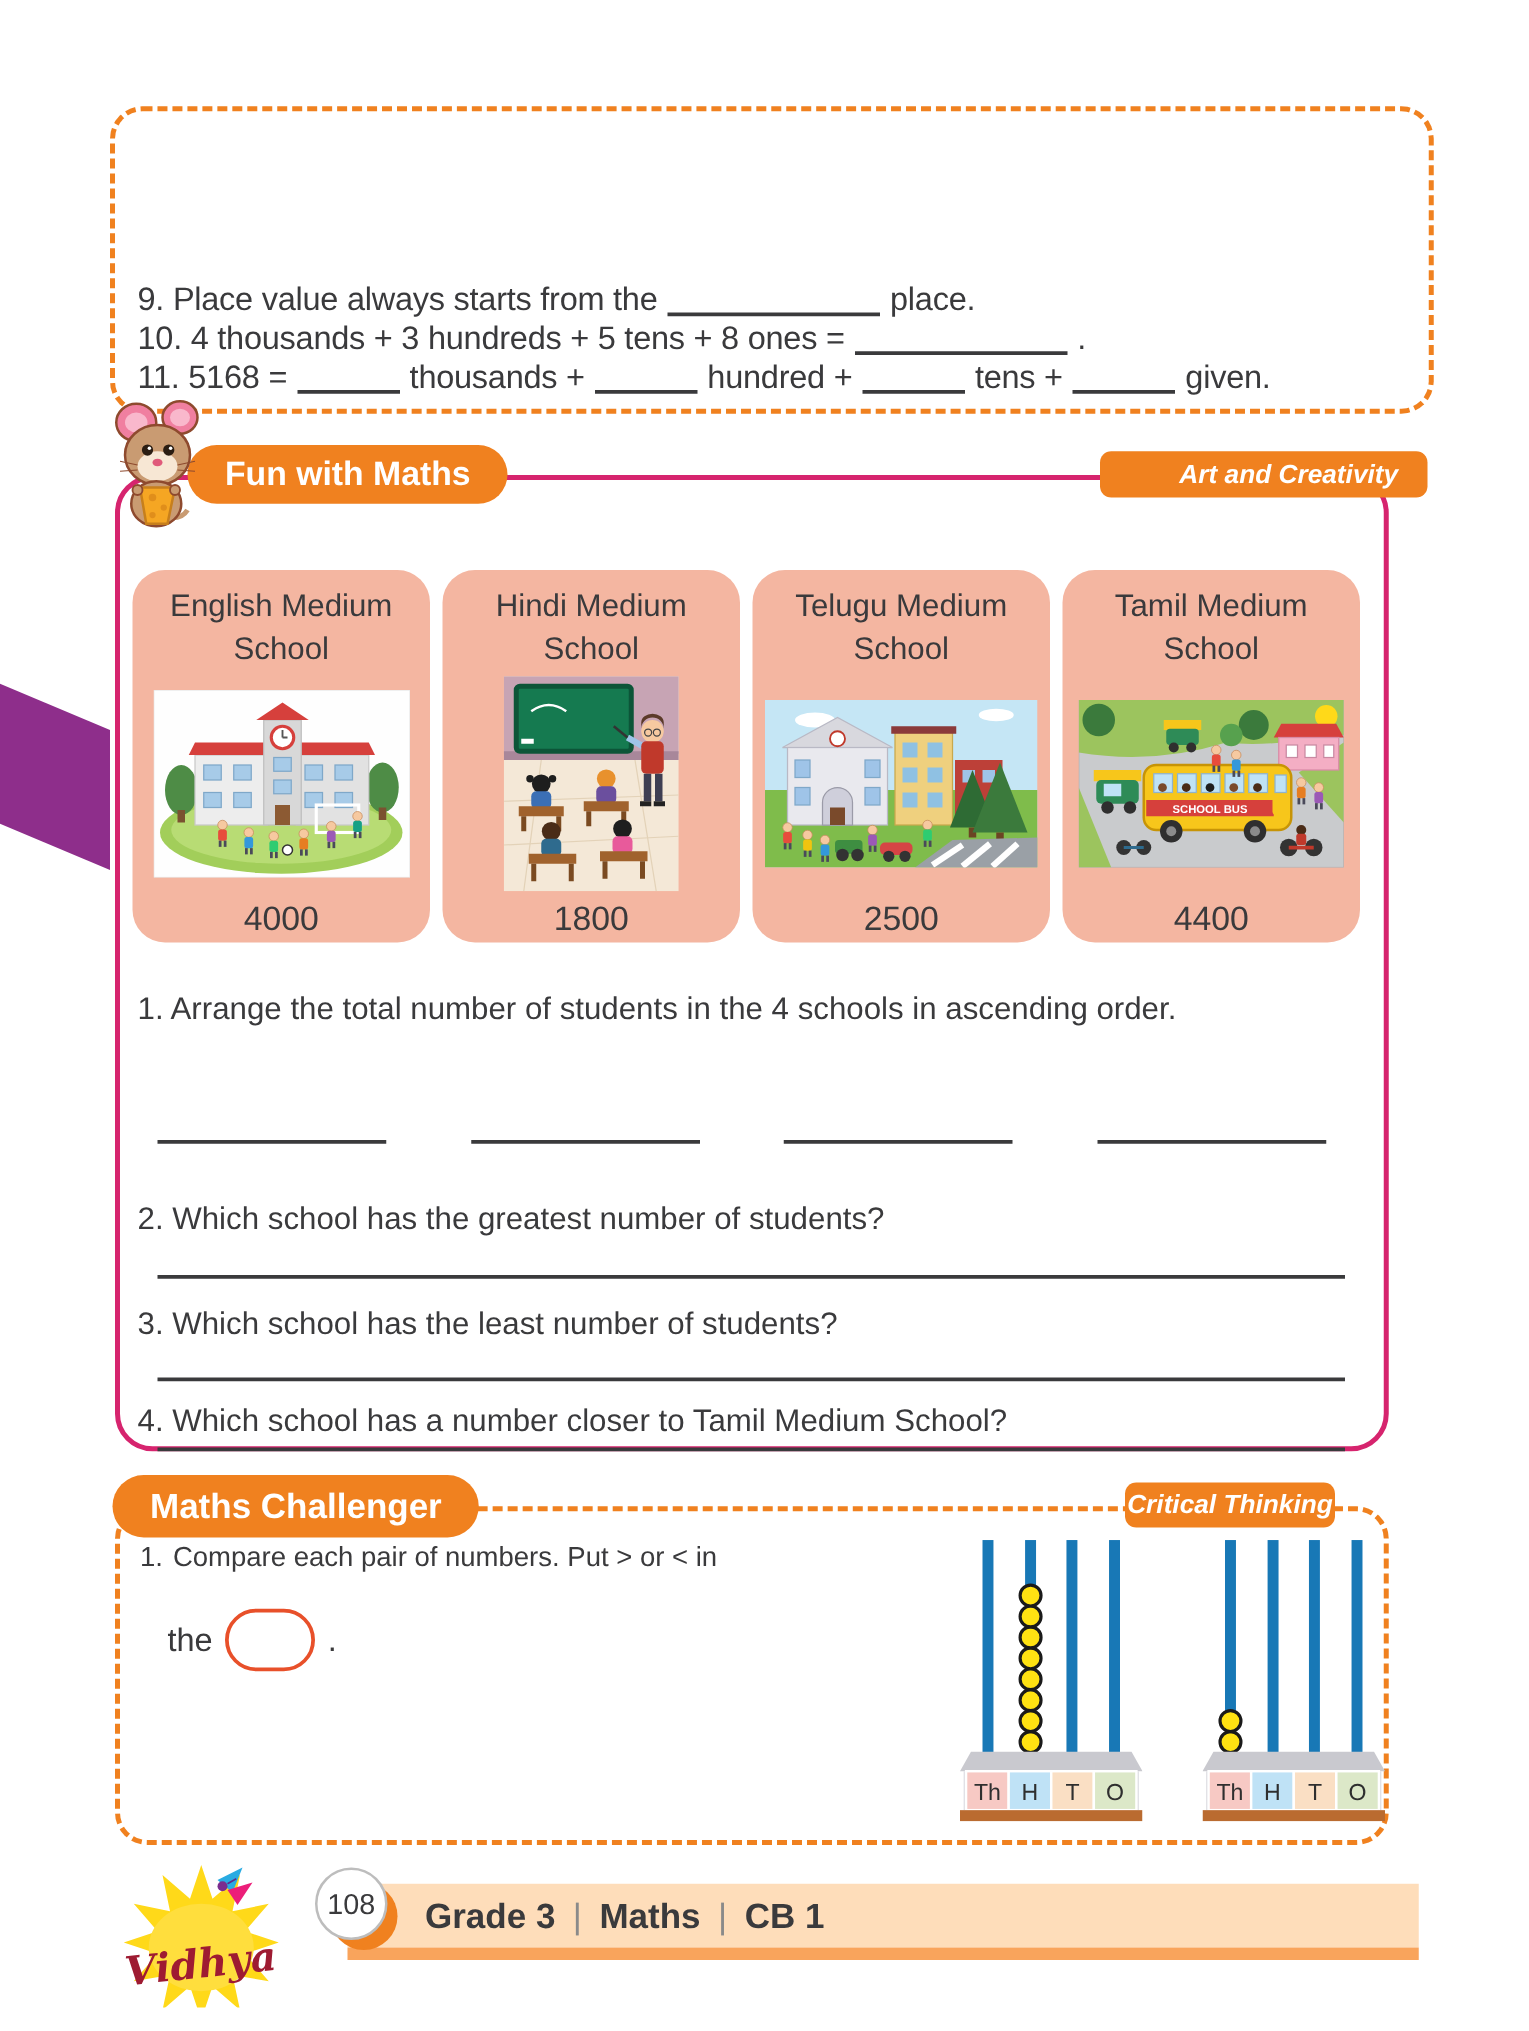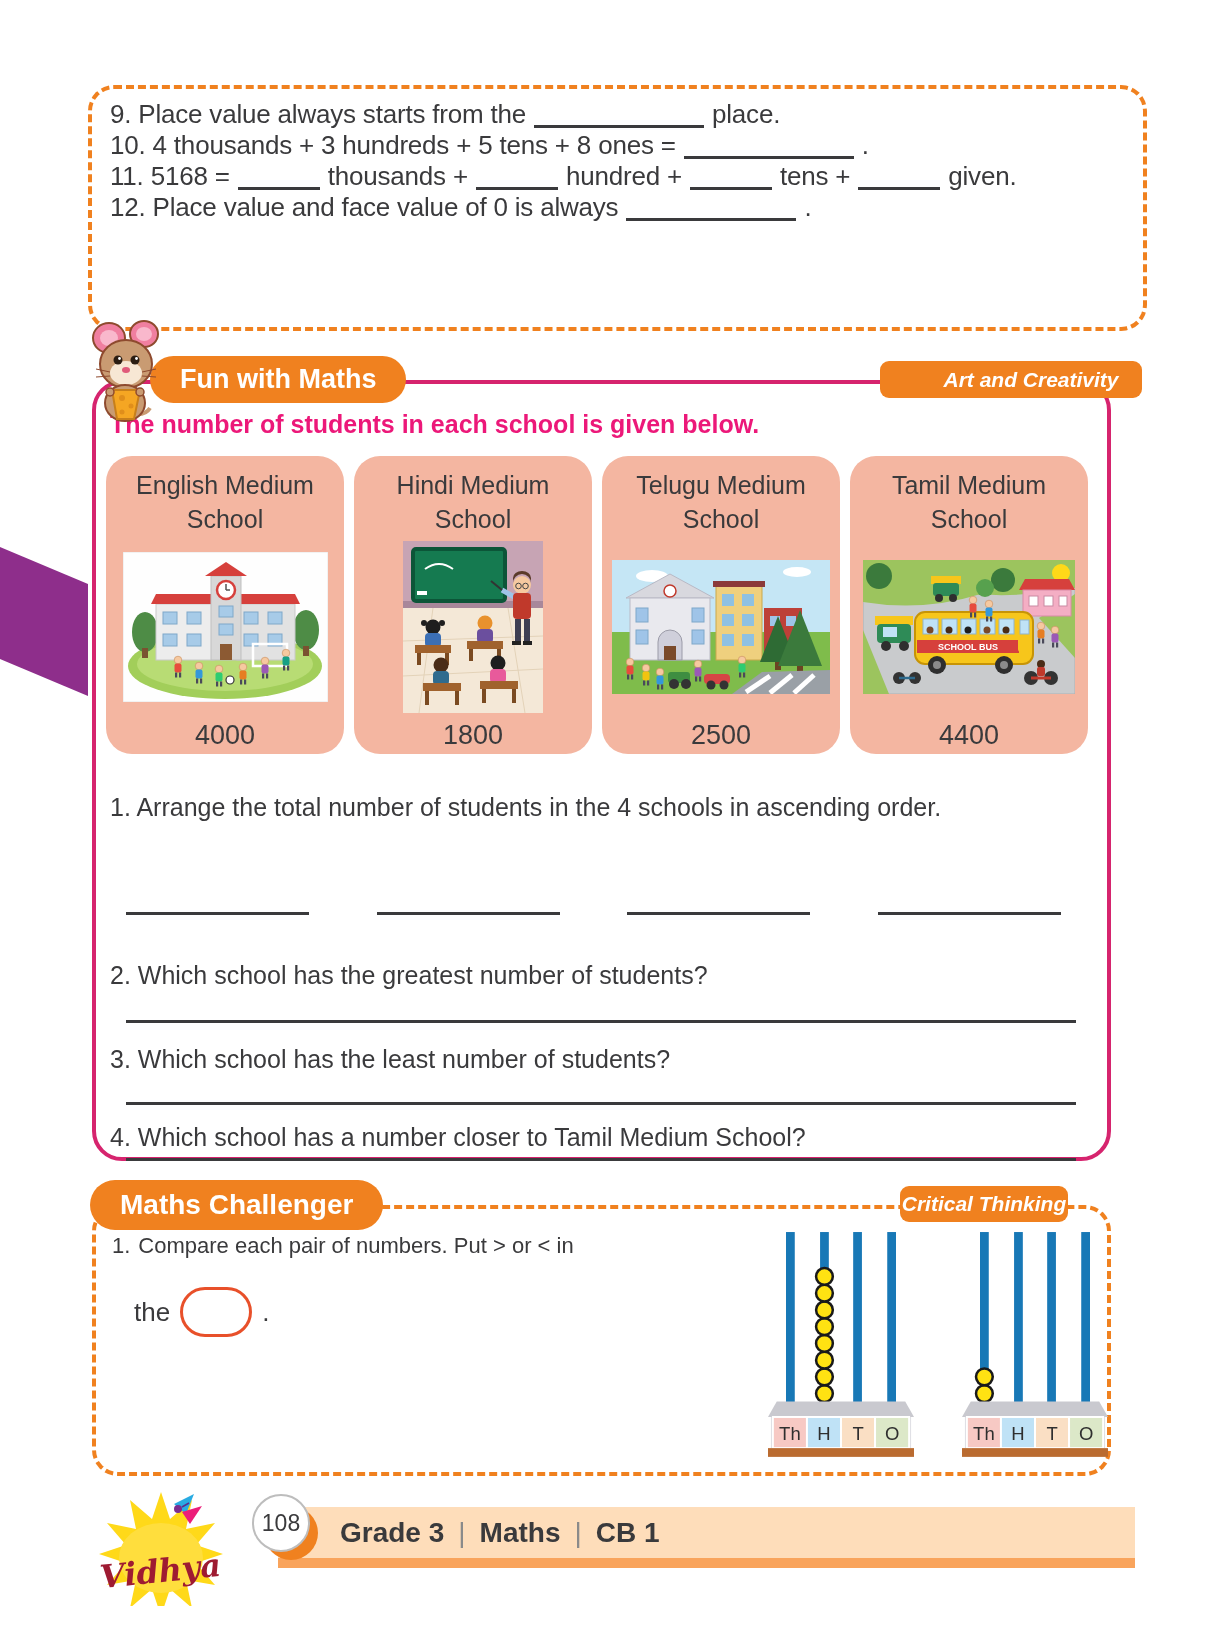--- a/index.html
+++ b/index.html
@@ -2,21 +2,21 @@
 <html><head>
 <meta charset="utf-8">
 <style>
   html,body{margin:0;padding:0;}
   body{width:1223px;height:1625px;position:relative;background:#ffffff;overflow:hidden;
        font-family:"Liberation Sans",sans-serif;color:#3A3A3C;}
 
   
   .topbox{position:absolute;left:88px;top:85px;width:1015px;height:218px;
           border:4px dashed #F0811F;border-radius:26px;padding:10px 18px;
-          display:flex;flex-direction:column;justify-content:flex-start;background:#fff;}
+          display:flex;flex-direction:column;justify-content:flex-end;background:#fff;}
   .qline{font-size:26px;white-space:nowrap;letter-spacing:-0.2px;}
   .blank{display:inline-block;border-bottom:3px solid #3A3A3C;height:24px;vertical-align:-5px;margin:0 8px;}
 
   
   .pill{position:absolute;background:#F0811F;color:#fff;font-weight:bold;
         display:flex;align-items:center;padding:0 30px;z-index:3;}
   .badge{position:absolute;background:#F0811F;color:#fff;font-weight:bold;font-style:italic;
          font-size:21px;display:flex;align-items:center;justify-content:center;border-radius:9px;z-index:3;}
   #fun-pill{left:150px;top:356px;height:47px;font-size:27px;border-radius:24px;}
   #art-badge{left:880px;top:361px;width:222px;height:37px;padding-left:40px;}
@@ -73,21 +73,20 @@
 <body>
 
 <svg class="bookmark" width="92" height="160">
   <polygon points="0,7 88,44 88,156 0,119" fill="#8E2E8B"></polygon>
 </svg>
 
 <div class="topbox" id="topbox">
     <div class="qline"><span>9. Place value always starts from the</span><span class="blank" style="width: 170px;"></span><span>place.</span></div>
     <div class="qline"><span>10. 4 thousands + 3 hundreds + 5 tens + 8 ones =</span><span class="blank" style="width: 170px;"></span><span>.</span></div>
     <div class="qline"><span>11. 5168 =</span><span class="blank" style="width: 82px;"></span><span>thousands +</span><span class="blank" style="width: 82px;"></span><span>hundred +</span><span class="blank" style="width: 82px;"></span><span>tens +</span><span class="blank" style="width: 82px;"></span><span>given.</span></div>
-    <div class="qline"><span>12. Place value and face value of 0 is always</span><span class="blank" style="width: 170px;"></span><span>.</span></div>
   </div>
 
 <div class="mouse">
   <svg width="84" height="110" viewBox="0 0 84 110">
     <path d="M44 96 q18 6 24 -4" stroke="#C99B72" stroke-width="4" fill="none"></path>
     <ellipse cx="27" cy="22" rx="16" ry="15" fill="#F07FA0" stroke="#8E4A2E" stroke-width="2"></ellipse>
     <ellipse cx="27" cy="22" rx="9" ry="8" fill="#F9B8CC"></ellipse>
     <ellipse cx="62" cy="18" rx="14" ry="13" fill="#F07FA0" stroke="#8E4A2E" stroke-width="2"></ellipse>
     <ellipse cx="62" cy="18" rx="8" ry="7" fill="#F9B8CC"></ellipse>
     <ellipse cx="44" cy="48" rx="26" ry="24" fill="#C99B72" stroke="#8E4A2E" stroke-width="2"></ellipse>
@@ -108,21 +107,20 @@
     <circle cx="40" cy="96" r="2.5" fill="#E08E1B"></circle>
     <circle cx="28" cy="76" r="4" fill="#C99B72" stroke="#8E4A2E" stroke-width="1.5"></circle>
     <circle cx="58" cy="76" r="4" fill="#C99B72" stroke="#8E4A2E" stroke-width="1.5"></circle>
   </svg>
 </div>
 
 <div class="pill" id="fun-pill">Fun with Maths</div>
 <div class="badge" id="art-badge">Art and Creativity</div>
 
 <div class="funbox">
-  <p class="intro">The number of students in each school is given below.</p>
   <div class="cards" id="cards">
       <div class="card">
         <div class="card-title">English Medium School</div>
         <div class="card-img">
           <svg width="205" height="150" viewBox="0 0 205 150">
    <rect width="205" height="150" fill="#FEFEFE" stroke="#E6E6E6"></rect>
    <ellipse cx="102" cy="114" rx="97" ry="33" fill="#A2CE5A"></ellipse>
    <ellipse cx="102" cy="112" rx="88" ry="27" fill="#B8DC74"></ellipse>
    <ellipse cx="22" cy="80" rx="13" ry="20" fill="#4E8C46"></ellipse>
             <rect x="19" y="96" width="6" height="10" fill="#7A5230"></rect>

